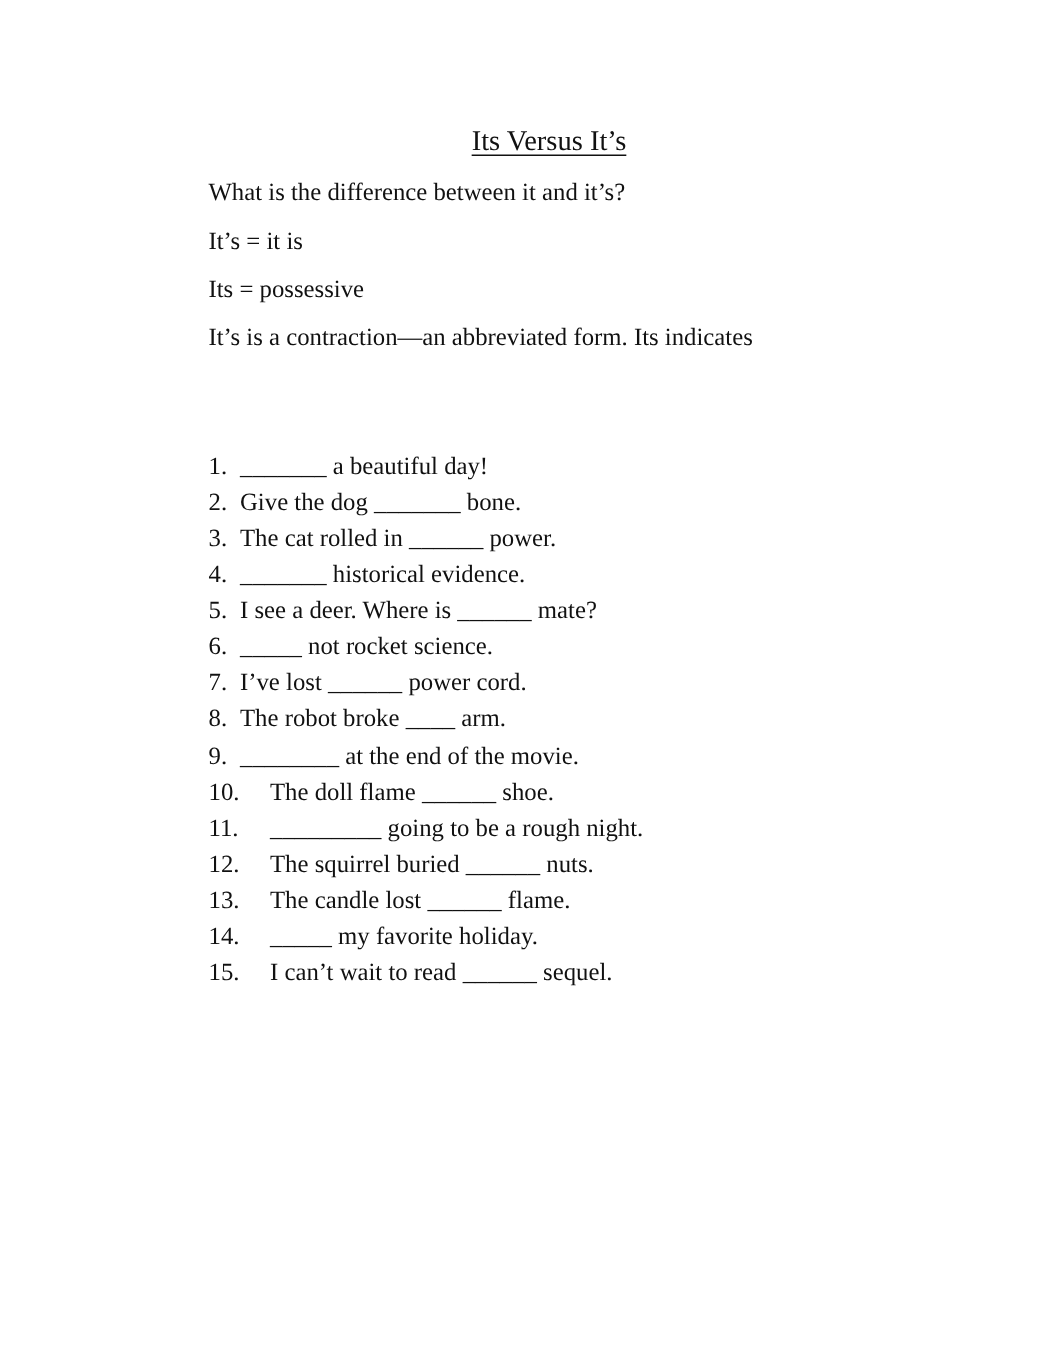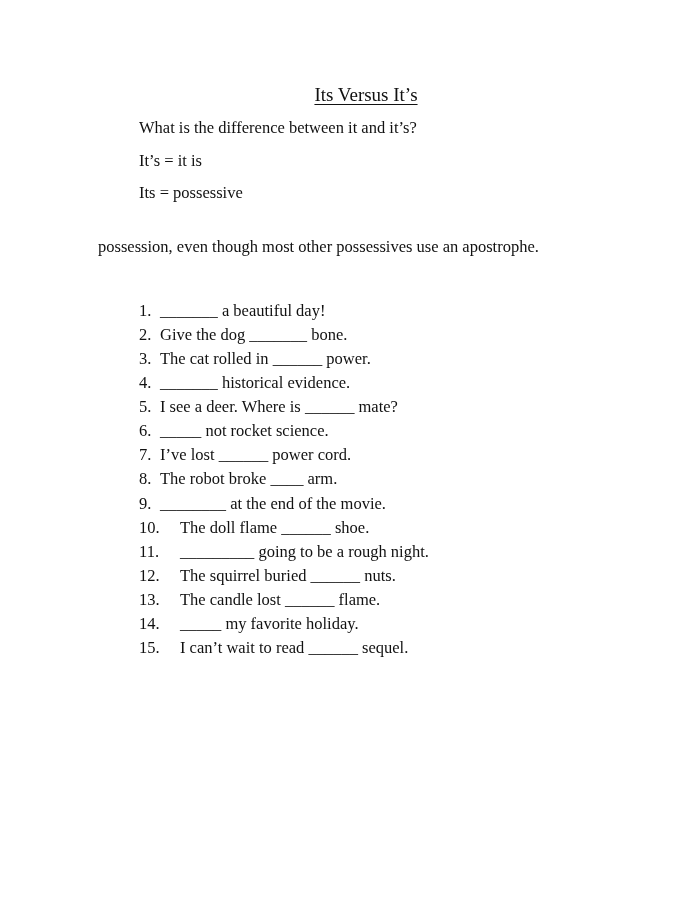--- a/index.html
+++ b/index.html
@@ -15,21 +15,21 @@
 </style>
 </head>
 <body>
 
 <div class="page">
   <div class="title"><span>Its Versus It’s</span></div>
 
   <div class="line" style="top:118px; left:123px;font-family:Liberation Serif, serif;">What is the difference between it and it’s?</div>
   <div class="line" style="top:151px; left:123px;">It’s = it is</div>
   <div class="line" style="top:183px; left:123px;">Its = possessive</div>
-  <div class="line" style="top:237px; left:82px;">possession, even though most other possessives use an apostrophe.</div>
+  <div class="line" style="top:215px; left:123px;">It’s is a contraction—an abbreviated form.  Its indicates</div>
 
   <div class="item" style="top:301px;">
       <span class="num" style="left:123px">1.</span>
       <span class="num" style="left:144px">_______ a beautiful day!</span>
     </div>
   <div class="item" style="top:325px;">
       <span class="num" style="left:123px">2.</span>
       <span class="num" style="left:144px">Give the dog _______ bone.</span>
     </div>
   <div class="item" style="top:349px;">

